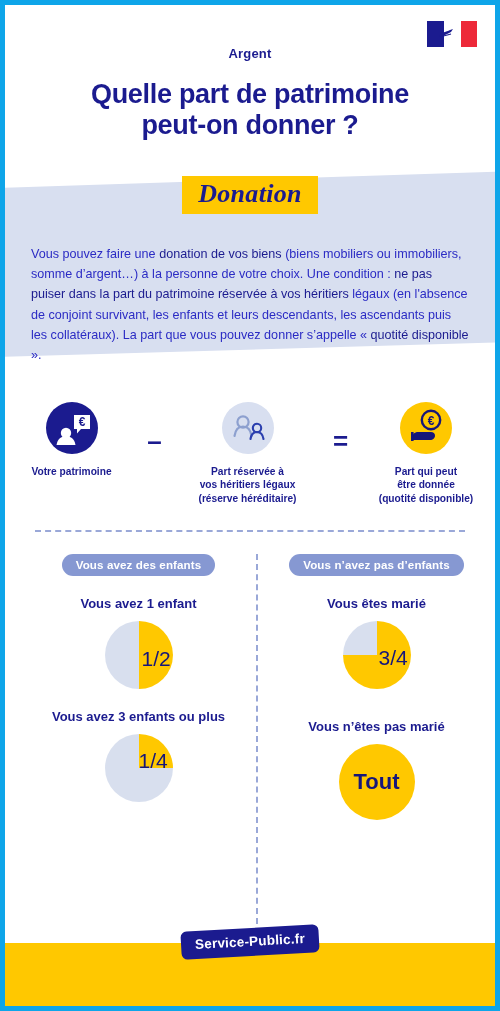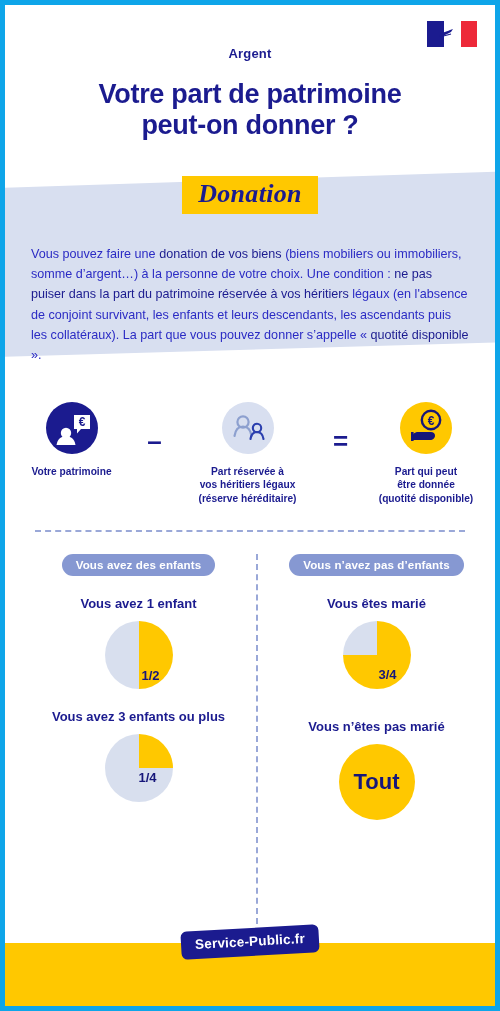--- a/index.html
+++ b/index.html
@@ -204,24 +204,23 @@
   .pie {
     width: 68px; height: 68px;
     border-radius: 50%;
     margin: 10px auto 0 auto;
     position: relative;
     background: #d8dfee;
   }
   .pie .frac {
     position: absolute;
     color: #16167a;
-    font-size: 13px;
-    font-weight: bold;
+    font-size: 21px;
+    font-weight: normal;
     line-height: 1;
-    margin-top: 21px;
   }
 
   .pie-1-2 {
     background: conic-gradient(#ffc800 0deg 180deg, #d8dfee 180deg 360deg);
   }
   .pie-1-2 .frac { top: 27px; left: 37px; }
 
   .pie-1-3 {
     background: conic-gradient(#ffc800 0deg 120deg, #d8dfee 120deg 360deg);
   }
@@ -289,21 +288,21 @@
           <path d="M2 11 C5 10, 9 9, 13 8" stroke="#1b1b8f" stroke-width="1.1" fill="none"></path>
         </svg>
       </div>
     </div>
     <div class="f-red"></div>
   </div>
 
   <div class="kicker">Argent</div>
 
   <div class="headline">
-    <div>Votre part de patrimoine</div>
+    <div>Quelle part de patrimoine</div>
     <div>peut-on donner ?</div>
   </div>
 
   <div class="tagwrap">
     <span class="tag">Donation</span>
   </div>
 
   <p class="intro"><span>Vous pouvez faire une </span><b>donation de vos biens</b><span> (biens mobiliers ou immobiliers, somme d’argent…) à la personne de votre choix. Une condition : </span><b>ne pas puiser dans la part du patrimoine réservée à vos héritiers</b><span> légaux (en l'absence de conjoint survivant, les enfants et leurs descendants, les ascendants puis les collatéraux). La part que vous pouvez donner s’appelle « </span><b>quotité disponible</b><span> ».</span></p>
 
   <div class="eq">

